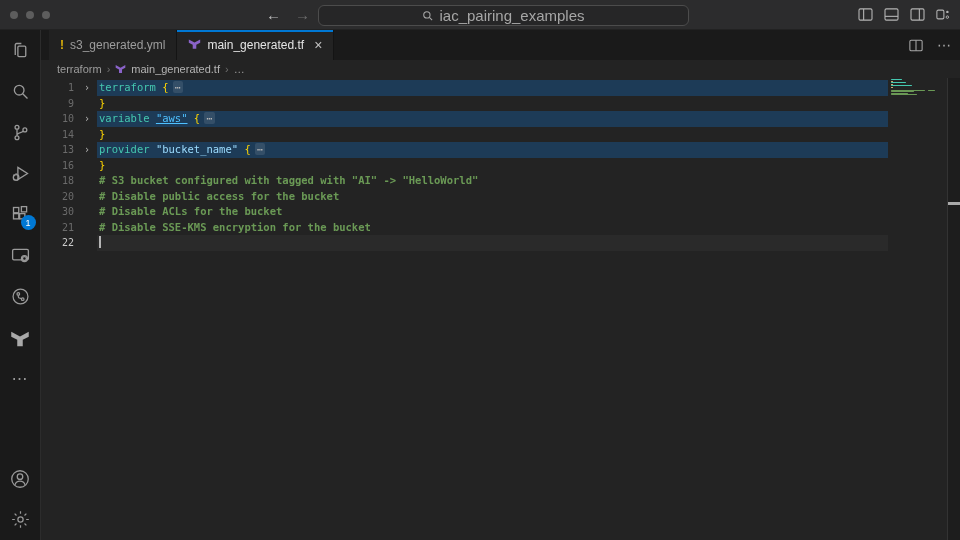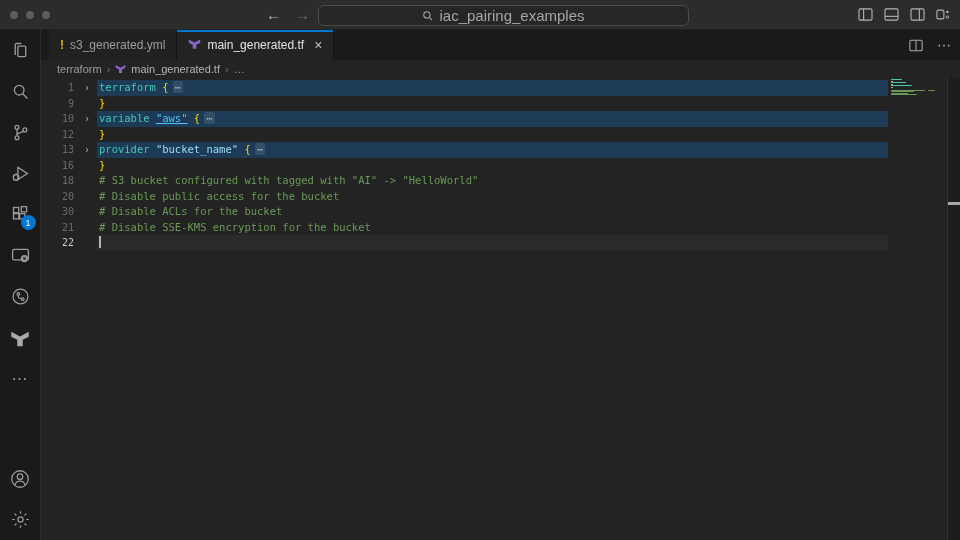--- a/index.html
+++ b/index.html
@@ -68,21 +68,21 @@
     flex:0 0 36px; }
   .row.activeln .ln { color:#cacaca; }
   .foldcol { width:20px; flex:0 0 20px; text-align:center; color:#b5b5b5; font-size:10px; }
   .content { flex:1; padding-left:2px; white-space:pre; position:relative; }
   .row.hl .content { background:#1d3b57; }
   .row.activeln .content { background:rgba(255,255,255,0.035); }
   .tok-kw { color:#45c8b0; }
   .tok-str { color:#9cdcfe; }
   .tok-link { color:#4fc1ff; text-decoration:underline; }
   .tok-br { color:#ffd602; }
-  .tok-cm { color:#6a9955; }
+  .tok-cm { color:#6a9955;font-weight:bold; }
   .tok-fold { color:#b9b9b9; background:rgba(255,255,255,0.10); border-radius:2px;
     padding:0 2px; margin-left:4px; }
   .caret { display:inline-block; width:1.5px; height:12px; background:#b5b5b5;
     vertical-align:middle; margin-top:-2px; }
 
   
   .minimap { width:59px; flex:0 0 59px; position:relative; }
   .mm-bar { position:absolute; height:1.2px; border-radius:0.5px; }
 
   
@@ -262,21 +262,21 @@
               <span class="ln">9</span>
               <span class="foldcol"></span>
               <span class="content"><span class="tok-br">}</span></span>
             </div>
             <div class="row hl">
               <span class="ln">10</span>
               <span class="foldcol">›</span>
               <span class="content"><span class="tok-kw">variable </span><span class="tok-link">"aws"</span><span class="tok-kw"> </span><span class="tok-br">{</span><span class="tok-fold">⋯</span></span>
             </div>
             <div class="row">
-              <span class="ln">12</span>
+              <span class="ln">14</span>
               <span class="foldcol"></span>
               <span class="content"><span class="tok-br">}</span></span>
             </div>
             <div class="row hl">
               <span class="ln">13</span>
               <span class="foldcol">›</span>
               <span class="content"><span class="tok-kw">provider </span><span class="tok-str">"bucket_name"</span><span class="tok-kw"> </span><span class="tok-br">{</span><span class="tok-fold">⋯</span></span>
             </div>
             <div class="row">
               <span class="ln">16</span>

